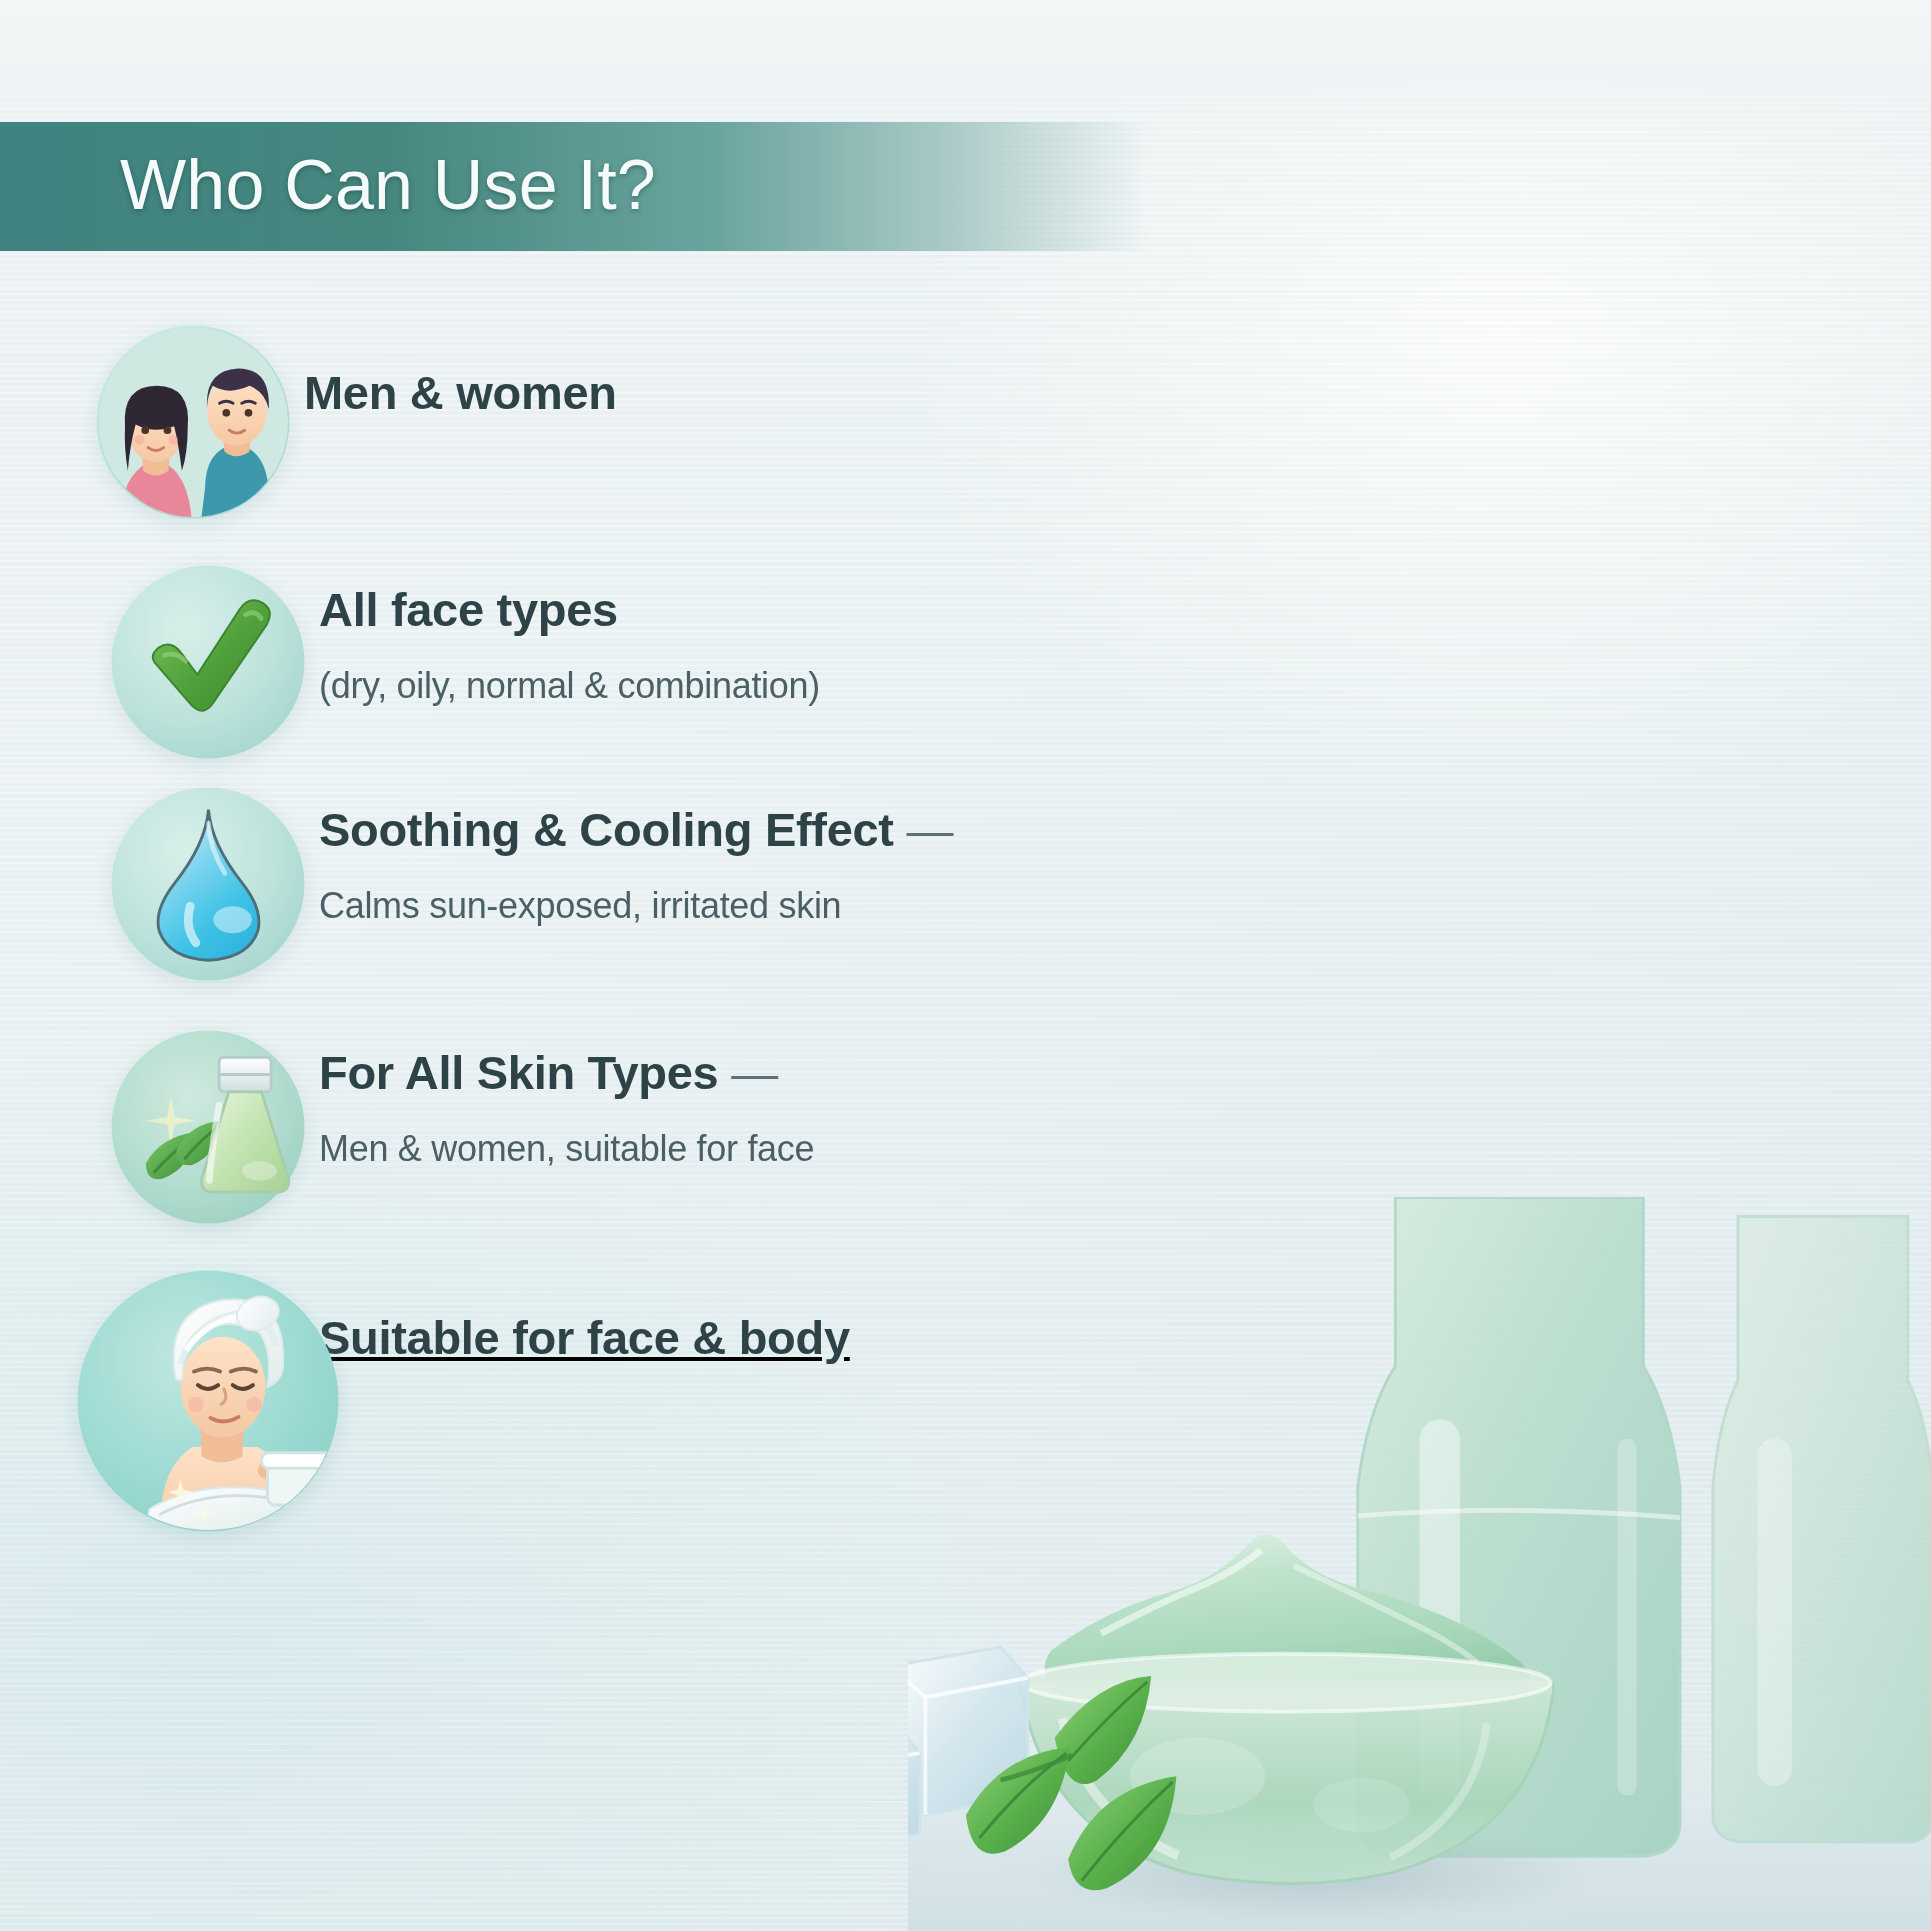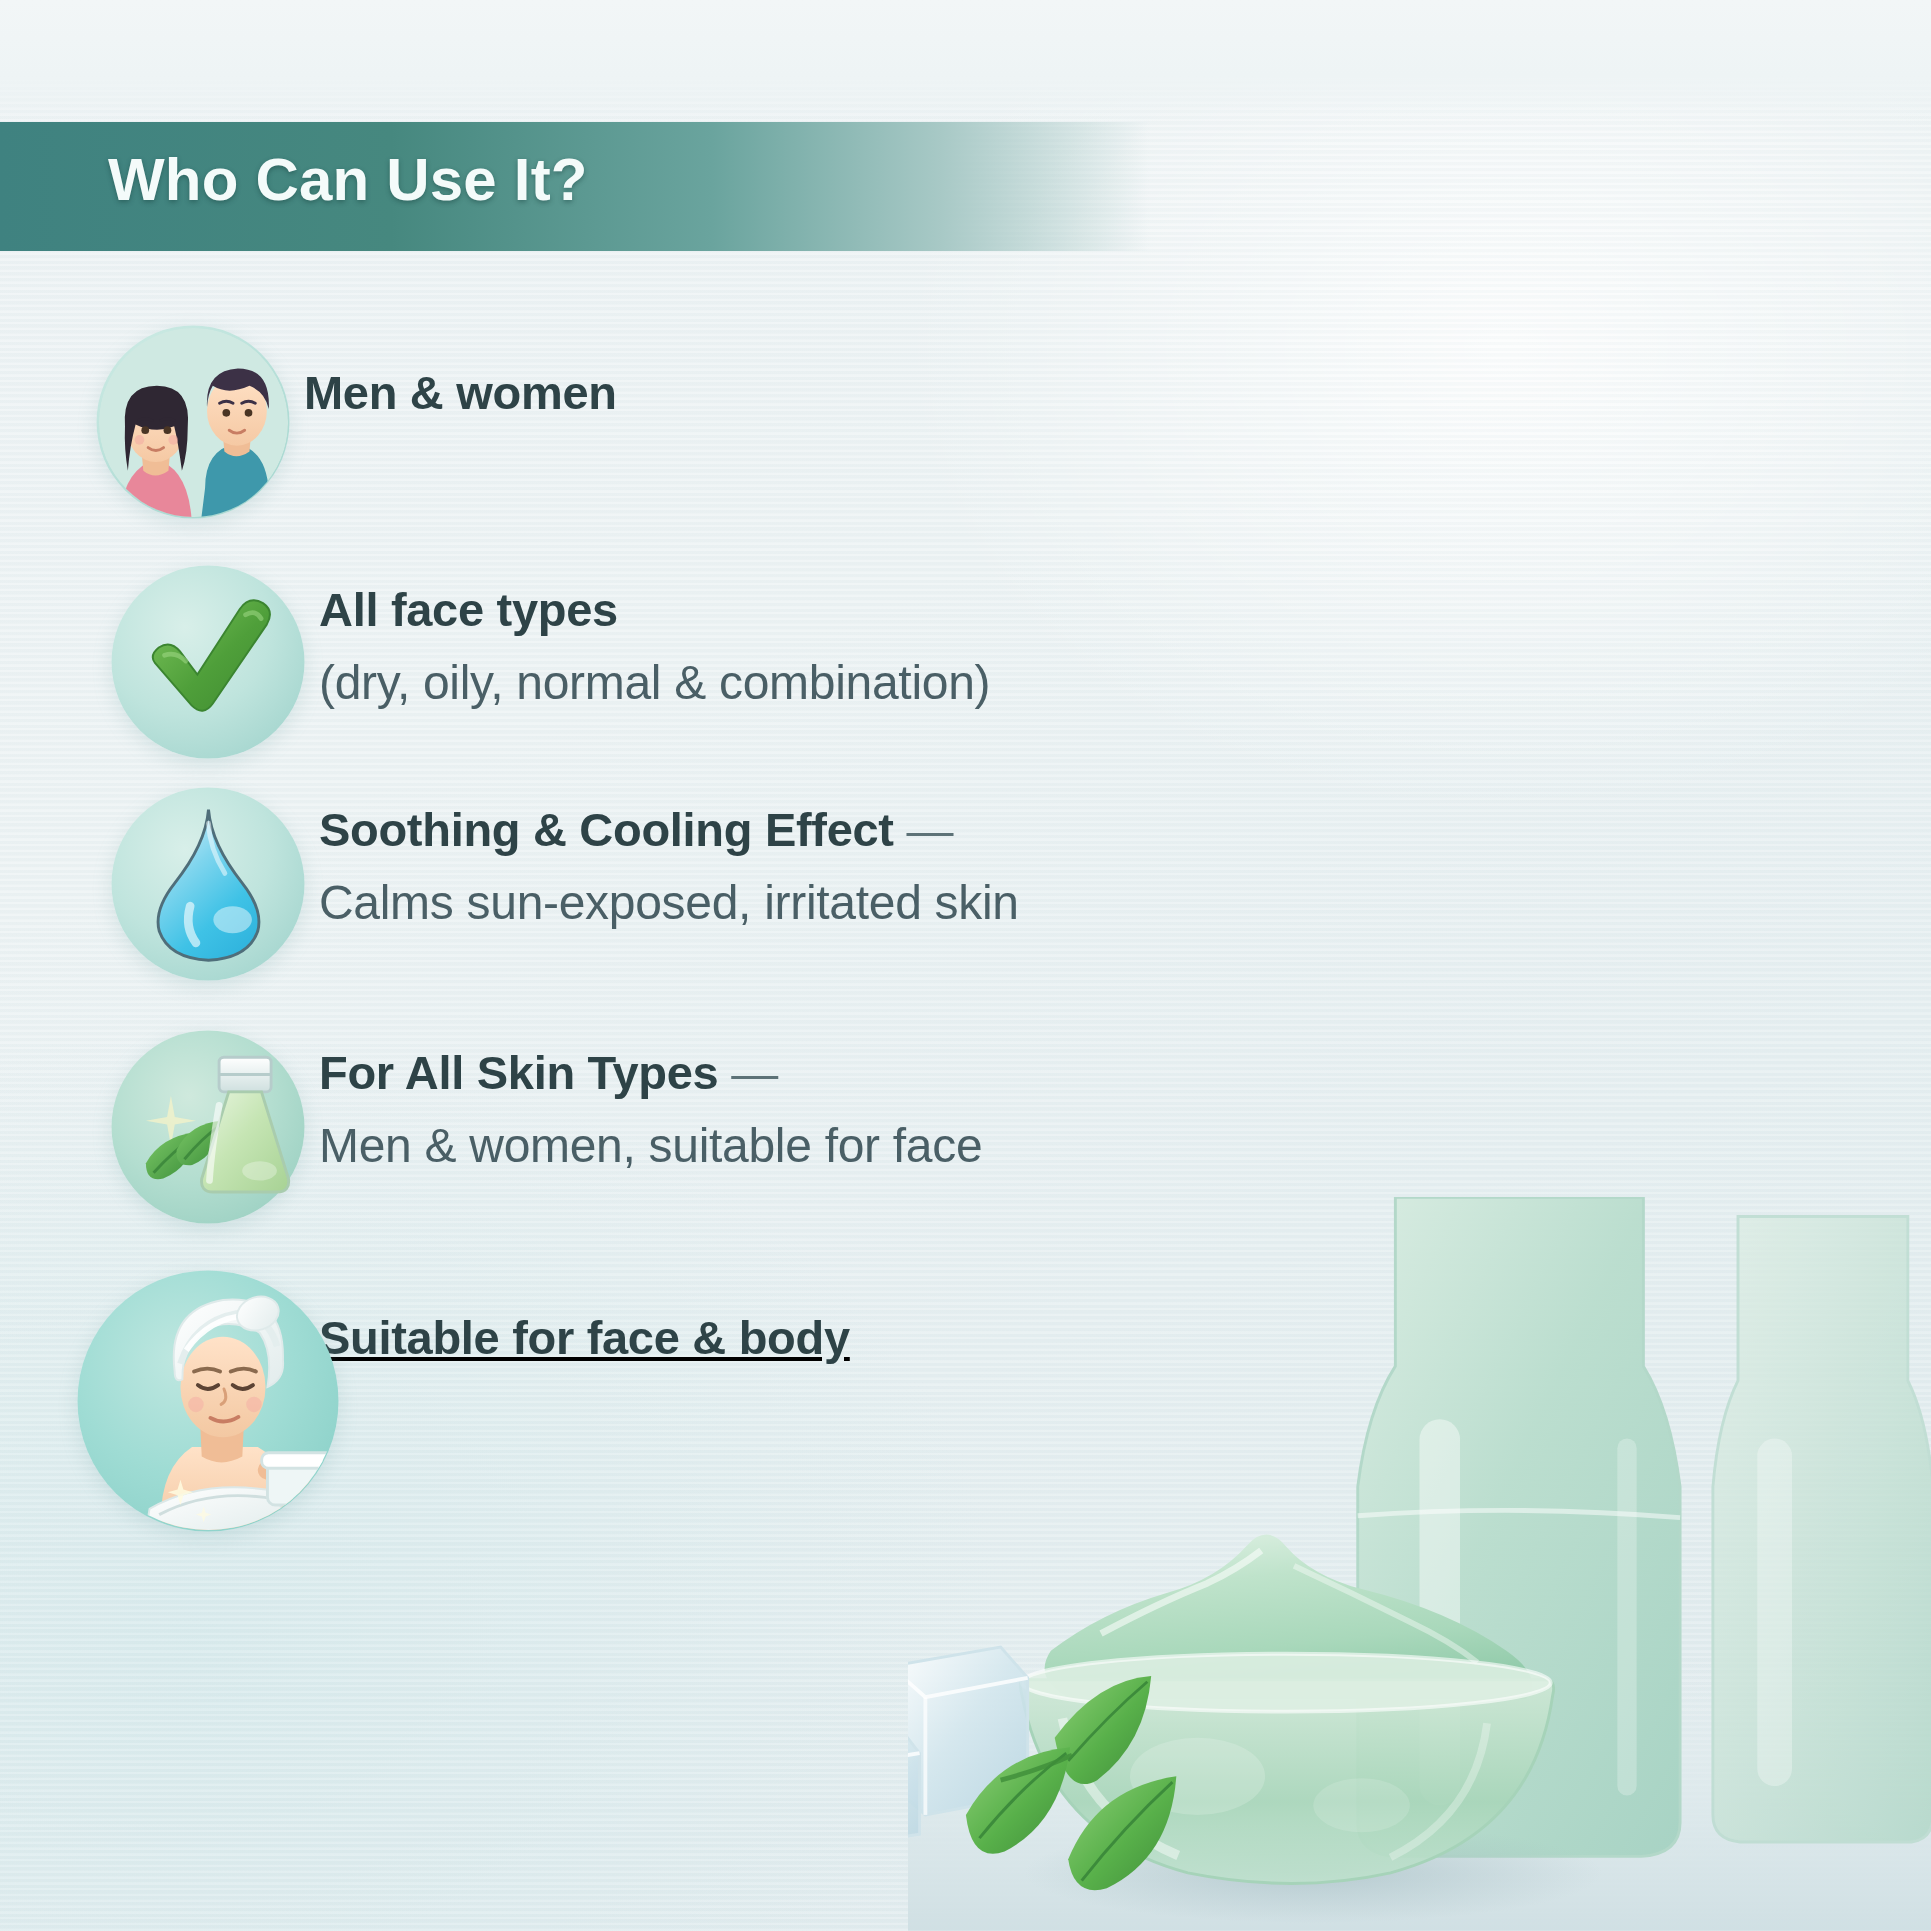--- a/index.html
+++ b/index.html
@@ -14,43 +14,43 @@
   
   #texture{position:absolute;inset:0;
     background-image:repeating-linear-gradient(0deg, rgba(255,255,255,.30) 0px, rgba(255,255,255,.30) 1.9px, rgba(200,216,220,.18) 2.9px, rgba(200,216,220,.18) 5.8px);
     opacity:.55;pointer-events:none;}
   #topglow{position:absolute;left:0;top:0;width:1931px;height:126px;
     background:linear-gradient(180deg,#f2f6f7 0%, #eef4f5 60%, rgba(238,244,245,0) 100%);}
 
   
   #banner{position:absolute;left:0;top:122px;width:1149px;height:129px;
     background:linear-gradient(90deg,#3f8280 0%,#46887f 34%,#6aa49e 62%,#a8c9c6 82%,rgba(200,222,222,0) 100%);}
-  #banner-title{position:absolute;left:108px;top:145px;width:966px;
-    font-size:60px;font-weight:bold;color:#f4fbfa;letter-spacing:0.2px;
+  #banner-title{position:absolute;left:120px;top:145px;width:966px;
+    font-size:70px;font-weight:normal;color:#f4fbfa;letter-spacing:0.2px;
     text-shadow:0 1.9px 4.8px rgba(20,60,58,.45);white-space:nowrap;}
 
   
   #photo{position:absolute;right:0;bottom:0;width:1023px;height:734px;pointer-events:none;}
 
   
   #list{position:absolute;left:0;top:290px;width:1352px;}
   .row{position:absolute;display:flex;align-items:flex-start;}
   .badge{position:relative;width:222px;height:222px;flex:0 0 222px;
     display:flex;align-items:center;justify-content:center;}
   .badge .disc{position:absolute;left:50%;top:50%;transform:translate(-50%,-50%);
     width:193px;height:193px;border-radius:50%;
     background:radial-gradient(circle at 38% 32%, #d8efe9 0%, #bfe4dd 48%, #a9d8d1 78%, #9ccfc8 100%);
     box-shadow:0 5.8px 19.3px rgba(120,170,168,.22);}
   .badge svg{position:relative;z-index:2;}
   .texts{padding-top:5.8px;}
   .t-title{font-size:47px;font-weight:bold;color:#2e4347;letter-spacing:-0.3px;
     white-space:nowrap;line-height:1.12;}
   .t-title .dash{font-weight:400;color:#5d7277;}
-  .t-sub{font-size:48px;font-weight:400;color:#4a5f66;letter-spacing:-0.3px;
-    white-space:nowrap;line-height:1.2;margin-top:17px;}
+  .t-sub{font-size:36px;font-weight:400;color:#4a5f66;letter-spacing:-0.3px;
+    white-space:nowrap;line-height:1.2;margin-top:27px;}
 
   
   #row0{left:82px;top:21px;}
   #row1{left:97px;top:261px;}
   #row2{left:97px;top:483px;}
   #row3{left:97px;top:726px;}
   #row4{left:97px;top:966px;}
 
   #row0 .texts{padding-top:56px;}
   #row1 .texts{padding-top:33px;}

